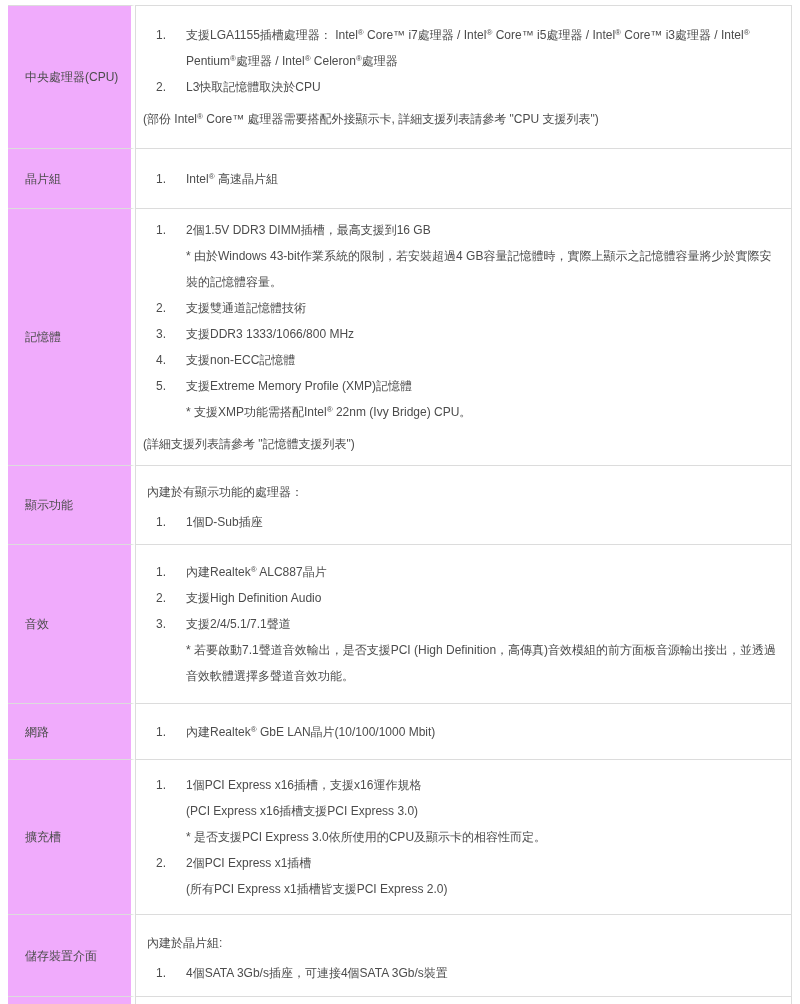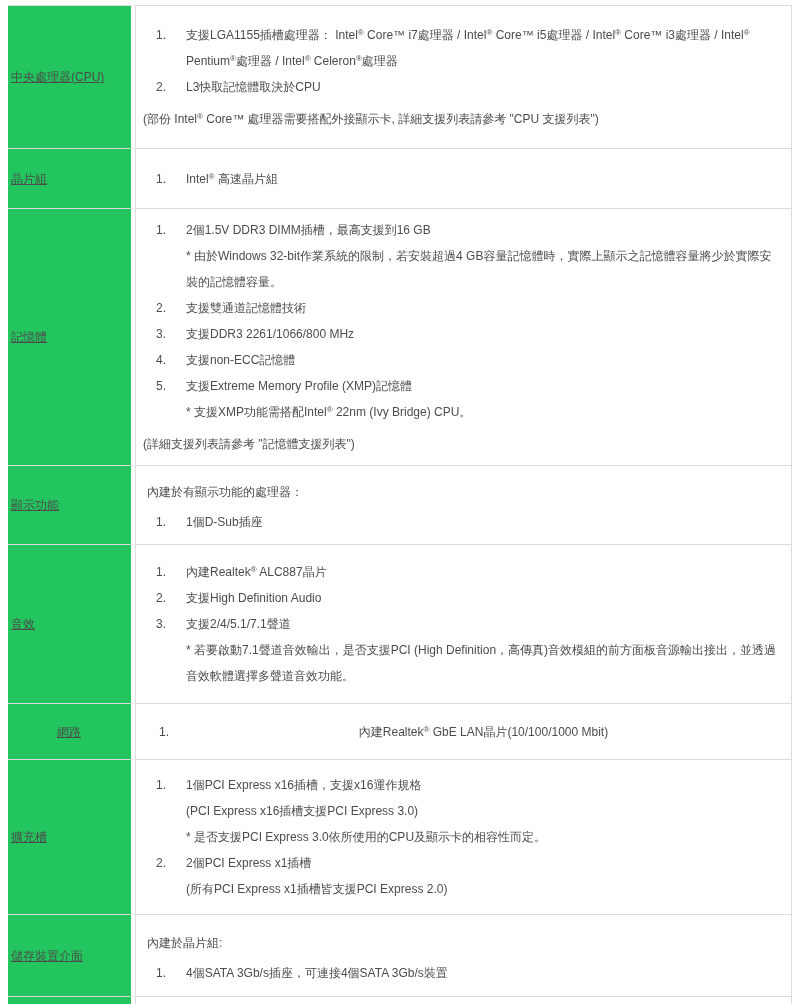--- a/index.html
+++ b/index.html
@@ -14,41 +14,40 @@
   }
   table.spec {
     margin: 5px 8px 0 8px;
     width: 784px;
     border-collapse: separate;
     border-spacing: 0;
     table-layout: fixed;
   }
   td { vertical-align: middle; }
   td.label-cell {
-    background: #22c55e;
+    background: #f0abfc;
     border-top: 1px solid #dcdcdc;
     border-right: 4px solid #ffffff;
-    padding: 4px 4px 4px 3px;
+    padding: 4px 4px 4px 17px;
     line-height: 16px;
-    text-decoration: underline;
   }
   td.content-cell {
     background: #ffffff;
     border-top: 1px solid #dcdcdc;
     border-left: 1px solid #dcdcdc;
     border-right: 1px solid #dcdcdc;
     padding: 8px 10px 8px 7px;
     line-height: 26px;
   }
   tr:nth-of-type(1) { height: 143px; }
   tr:nth-of-type(2) { height: 60px; }
   tr:nth-of-type(3) { height: 256px; }
   tr:nth-of-type(4) { height: 79px; }
   tr:nth-of-type(5) { height: 159px; }
-  tr:nth-of-type(6) { height: 56px; text-align: center; }
+  tr:nth-of-type(6) { height: 56px; }
   tr:nth-of-type(7) { height: 155px; }
   tr:nth-of-type(8) { height: 82px; }
   tr:nth-of-type(9) { height: 14px; }
   .intro { margin: 4px; }
   .item { display: flex; align-items: flex-start; margin-left: 13px; }
   .item .num { flex: 0 0 16px; }
   .item .item-body { flex: 1 1 auto; margin-left: 14px; }
   .note { }
   .footer { margin-top: 6px; }
   sup { font-size: 8px; line-height: 0; vertical-align: 4px; }
@@ -103,35 +102,35 @@
 
   <tr>
     <td class="label-cell">記憶體</td>
     <td class="content-cell">
 
       <div class="list">
   <div class="item">
     <span class="num">1.</span>
     <div class="item-body">
       <div class="item-text">2個1.5V DDR3 DIMM插槽，最高支援到16 GB</div>
-    <div class="note">* 由於Windows 32-bit作業系統的限制，若安裝超過4 GB容量記憶體時，實際上顯示之記憶體容量將少於實際安裝的記憶體容量。</div>
+    <div class="note">* 由於Windows 43-bit作業系統的限制，若安裝超過4 GB容量記憶體時，實際上顯示之記憶體容量將少於實際安裝的記憶體容量。</div>
               </div>
   </div>
 
   <div class="item">
     <span class="num">2.</span>
     <div class="item-body">
       <div class="item-text">支援雙通道記憶體技術</div>
     </div>
   </div>
 
   <div class="item">
     <span class="num">3.</span>
     <div class="item-body">
-      <div class="item-text">支援DDR3 2261/1066/800 MHz</div>
+      <div class="item-text">支援DDR3 1333/1066/800 MHz</div>
     </div>
   </div>
 
   <div class="item">
     <span class="num">4.</span>
     <div class="item-body">
       <div class="item-text">支援non-ECC記憶體</div>
     </div>
   </div>
 

